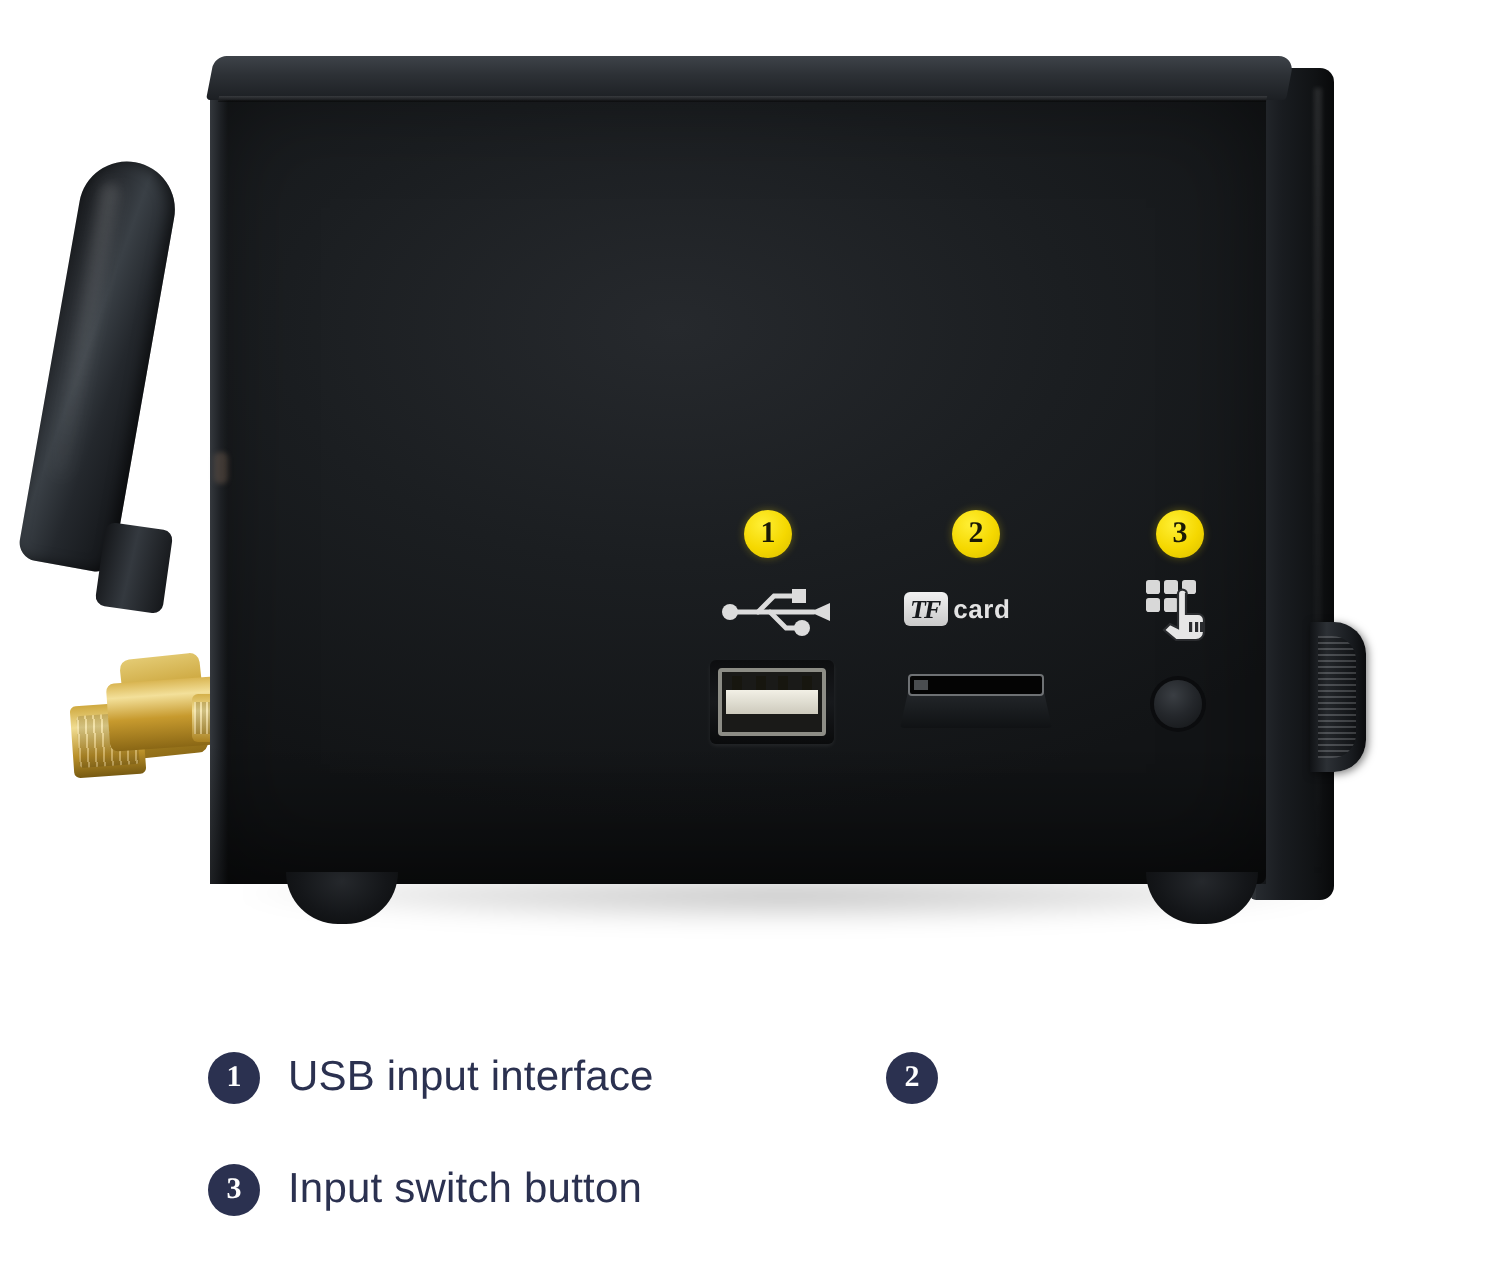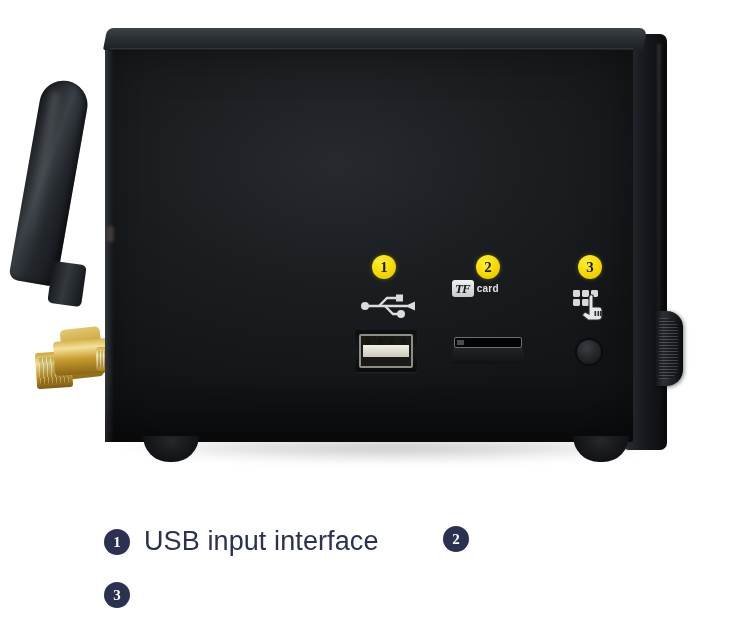--- a/index.html
+++ b/index.html
@@ -219,35 +219,35 @@
     line-height: 24px; text-align: center;
     font-family: "Liberation Serif", serif;
     box-shadow: 0 0 4px rgba(255,230,0,0.30);
   }
 
   
   .usb-symbol { position: absolute; left: 355px; top: 293px; width: 64px; height: 26px; }
 
   
   .tf-label {
-    position: absolute; left: 452px; top: 280px;
+    position: absolute; left: 452px; top: 296px;
     display: flex; align-items: center; gap: 3px;
   }
   .tf-chip {
     background: linear-gradient(180deg,#f2f2f2,#c9c9c9);
     color: #17191c;
     font-family: "Liberation Serif", serif;
     font-style: italic; font-weight: bold;
     font-size: 13px; line-height: 15px;
     padding: 1px 4px 1px 3px;
     border-radius: 3px;
     letter-spacing: -1px;
   }
   .tf-word {
-    color: #e3e3e3; font-size: 10px; font-weight: bold;
+    color: #e3e3e3; font-size: 13px; font-weight: bold;
     letter-spacing: 0.3px;
   }
 
   
   .switch-symbol { position: absolute; left: 572px; top: 288px; width: 34px; height: 34px; }
 
   
   .usb-port {
     position: absolute; left: 355px; top: 330px;
     width: 62px; height: 42px;
@@ -318,21 +318,21 @@
     background: #2b3150;
     color: #ffffff;
     font-size: 15px; font-weight: bold;
     line-height: 26px; text-align: center;
     font-family: "Liberation Serif", serif;
     flex: 0 0 auto;
   }
   .cap-text {
     margin-left: 14px;
     color: #2b3150;
-    font-size: 27px;
+    font-size: 21px;
     letter-spacing: 0.1px;
     white-space: nowrap;
   }
   #cap-1 { left: 104px; top: 32px; }
   #cap-2 { left: 443px; top: 32px; }
   #cap-3 { left: 104px; top: 88px; }
 </style>
 </head>
 <body>
 
@@ -437,15 +437,16 @@
     <span class="cap-badge">1</span>
     <span class="cap-text">USB input interface</span>
   </div>
 
   <div class="cap-row" id="cap-2">
     <span class="cap-badge">2</span>
   </div>
 
   <div class="cap-row" id="cap-3">
     <span class="cap-badge">3</span>
+    <span class="cap-text">Input switch button</span>
   </div>
 
 </div>
 
 </body></html>

